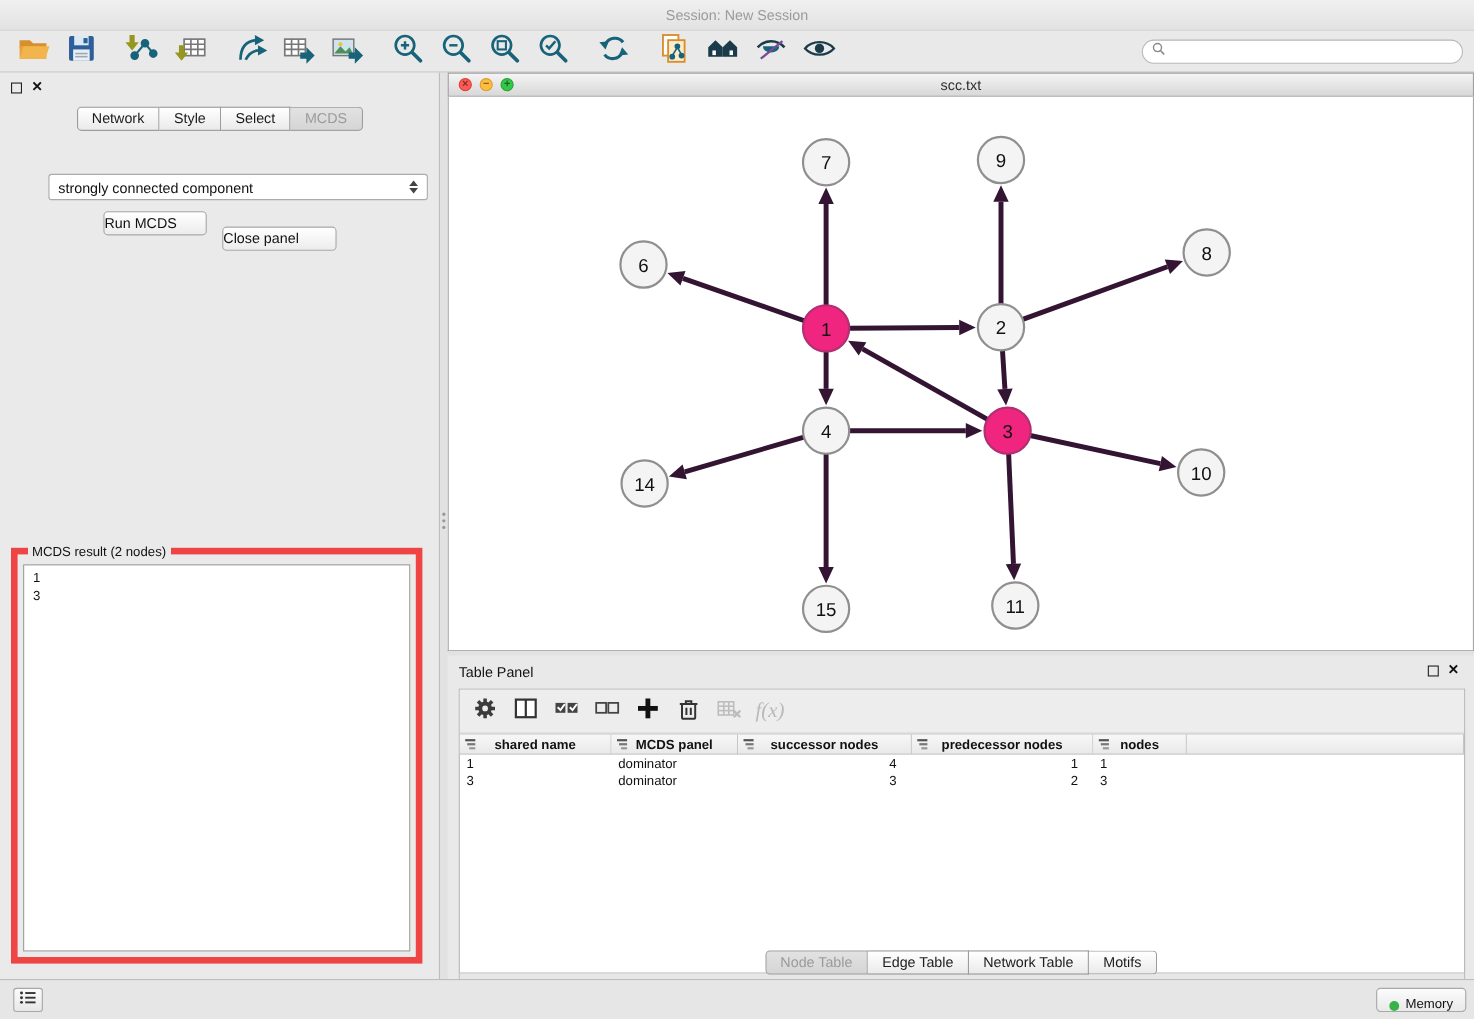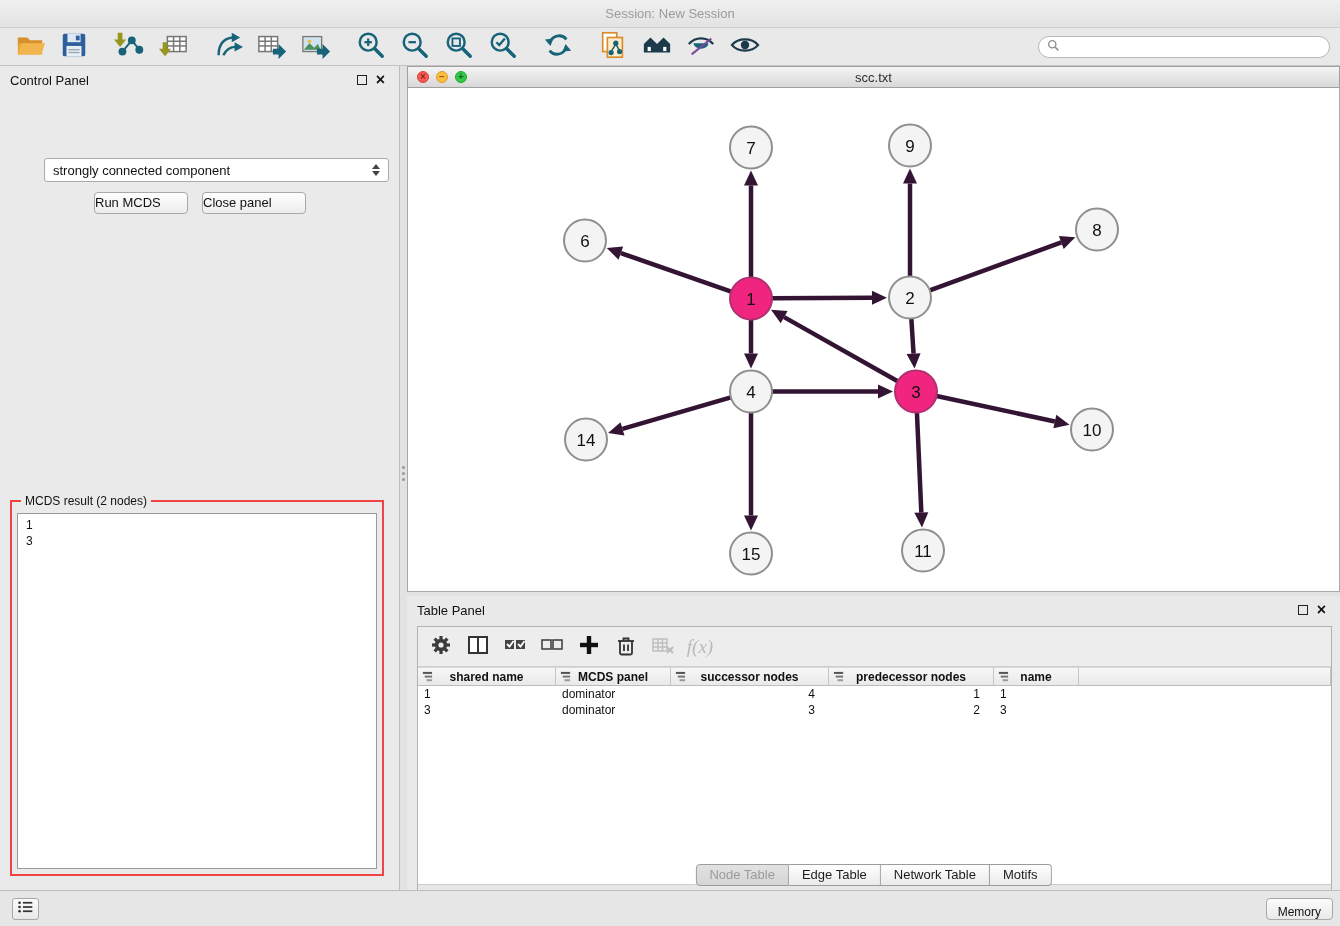--- a/index.html
+++ b/index.html
@@ -39,23 +39,23 @@
   .tab.selected { background:linear-gradient(#e2e2e2,#d5d5d5); color:#9b9b9b; }
   .opt-label { position:absolute; top:71px; width:100%; text-align:center; font-size:13px; }
   .criterion-select { position:absolute; left:44px; top:92px; width:345px; height:24px; background:#fff;
     border:1px solid #ababab; border-radius:3px; display:flex; align-items:center; padding-left:8px; font-size:13px; }
   .dd-arrows { margin-left:auto; margin-right:8px; display:flex; flex-direction:column; gap:2px; }
   .dd-arrows .up { width:0; height:0; border-left:4px solid transparent; border-right:4px solid transparent; border-bottom:5px solid #444; }
   .dd-arrows .down { width:0; height:0; border-left:4px solid transparent; border-right:4px solid transparent; border-top:5px solid #444; }
   .btn { position:absolute; height:22px; border:1px solid #a9a9a9; border-radius:4px;
     background:linear-gradient(#ffffff,#ececec); font-size:13px; text-align:left; line-height:20px; }
   .btn-run { left:94px; top:126px; width:94px; }
-  .btn-close { left:202px; top:126px; width:104px; }
+  .btn-close { left:202px; top:140px; width:104px; }
   .result-group { position:absolute; left:10px; top:428px; width:374px; height:382px;
-    border:2px solid #ef4444; background:#eaeaea; padding:5px; }
+    border:6px solid #ef4444; background:#eaeaea; padding:5px; }
   .result-group legend { font-size:12px; padding:0 4px; margin-left:4px; }
   .result-text { width:100%; height:100%; background:#fff; border:1px solid #9a9a9a;
     font-size:12px; line-height:16px; padding:3px 8px; white-space:pre; overflow:hidden; }
 
   
   .v-splitter { position:absolute; left:400px; top:66px; width:7px; height:824px; background:#e2e2e2; }
   .v-splitter::after { content:""; position:absolute; left:2px; top:400px; width:3px; height:3px; border-radius:50%;
     background:#9a9a9a; box-shadow:0 6px 0 #9a9a9a, 0 12px 0 #9a9a9a; }
   .h-splitter { position:absolute; left:407px; top:592px; width:933px; height:4px; background:#e2e2e2; }
 
@@ -93,21 +93,21 @@
   .td { font-size:12px; line-height:16px; padding:0 6px; color:#111; overflow:hidden; white-space:nowrap; }
   .td.right { text-align:right; padding-right:14px; }
   .table-footer { position:absolute; left:0; right:0; bottom:0; height:13px; background:#e7e7e7; border-top:1px solid #cccccc; }
   .tp-tabs { position:absolute; top:268px; left:50%; transform:translateX(-50%); display:flex; }
 
   
   .statusbar { position:absolute; left:0; top:890px; width:1340px; height:36px; background:#e6e6e6; border-top:1px solid #bdbdbd; }
   .list-btn { position:absolute; left:12px; top:7px; width:27px; height:22px; border:1px solid #a8a8a8; border-radius:3px;
     background:linear-gradient(#fbfbfb,#e8e8e8); display:flex; align-items:center; justify-content:center; }
   .memory-btn { position:absolute; right:7px; top:7px; height:22px; padding:0 11px; border:1px solid #a8a8a8; border-radius:4px;
-    background:linear-gradient(#fcfcfc,#e9e9e9); display:flex; align-items:flex-end; gap:6px; font-size:12px;flex-direction:column; }
+    background:linear-gradient(#fcfcfc,#e9e9e9); display:flex; align-items:flex-end; gap:6px; font-size:12px; }
   .memory-dot { width:9px; height:9px; border-radius:50%; background:#35b44a; }
 </style>
 </head>
 <body>
 
 <div class="app">
 
   <div class="titlebar">
     <span>Session: New Session</span>
   </div>
@@ -265,26 +265,31 @@
       <span><svg viewBox="0 0 16 16" width="13" height="13">
             <circle cx="6.5" cy="6.5" r="4.5" fill="none" stroke="#8a8a8a" stroke-width="1.6"></circle>
             <line x1="10" y1="10" x2="14" y2="14" stroke="#8a8a8a" stroke-width="1.8"></line>
           </svg></span>
       <input placeholder="" style="">
     </div>
   </div>
 
   <div class="control-panel">
     <div class="panel-header">
-      <span class="ph-title">Control Panel</span>
       <span class="hdr-btns">
         <span class="float-btn"></span>
         <span class="close-btn">×</span>
       </span>
     </div>
+    <div class="cp-tabs">
+        <div class="tab">Network</div>
+        <div class="tab">Style</div>
+        <div class="tab">Select</div>
+        <div class="tab selected">MCDS</div>
+      </div>
     <div class="criterion-select">
       <span>strongly connected component</span>
       <span class="dd-arrows">
           <i class="up"></i>
           <i class="down"></i>
         </span>
     </div>
     <div class="btn btn-run">Run MCDS</div>
     <div class="btn btn-close">Close panel</div>
     <fieldset class="result-group">
@@ -521,21 +526,21 @@
                 <rect x="5" y="9" width="6" height="2.2" fill="#999"></rect>
               </svg></span>
             <span class="th-label">predecessor nodes</span>
           </div>
           <div class="th">
             <span class="sort-ic"><svg viewBox="0 0 12 12" width="11" height="11">
                 <rect x="1" y="1" width="10" height="2.2" fill="#555"></rect>
                 <rect x="3" y="5" width="8" height="2.2" fill="#777"></rect>
                 <rect x="5" y="9" width="6" height="2.2" fill="#999"></rect>
               </svg></span>
-            <span class="th-label">name</span>
+            <span class="th-label">nodes</span>
           </div>
           <div class="th"></div>
         </div>
       <div>
           <div class="tr">
             <div class="td">1</div>
             <div class="td">dominator</div>
             <div class="td right">4</div>
             <div class="td right">1</div>
             <div class="td">1</div>

